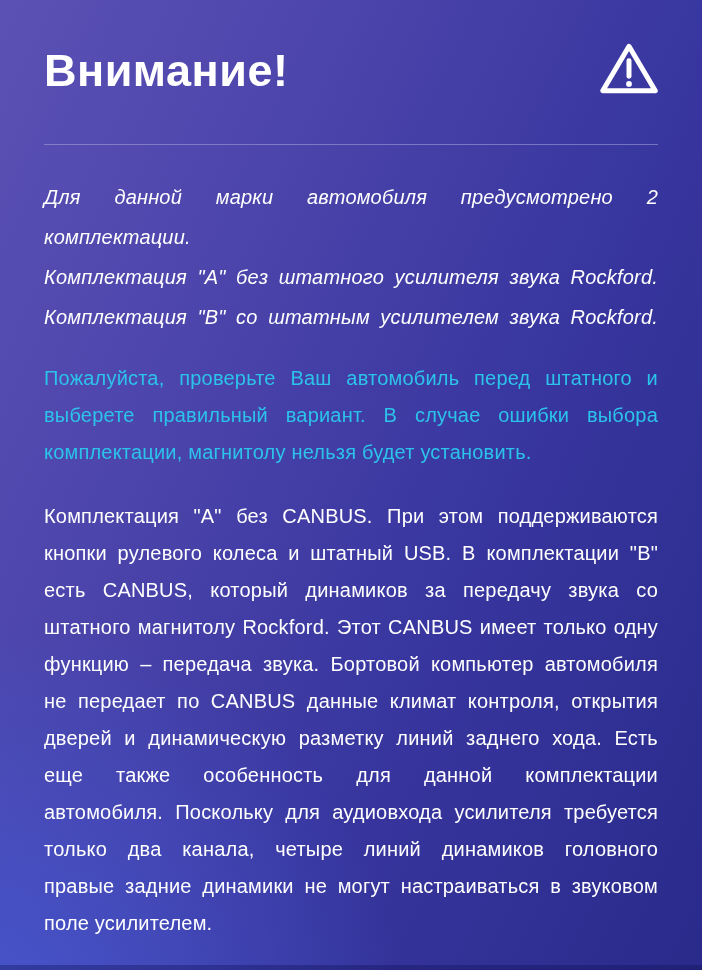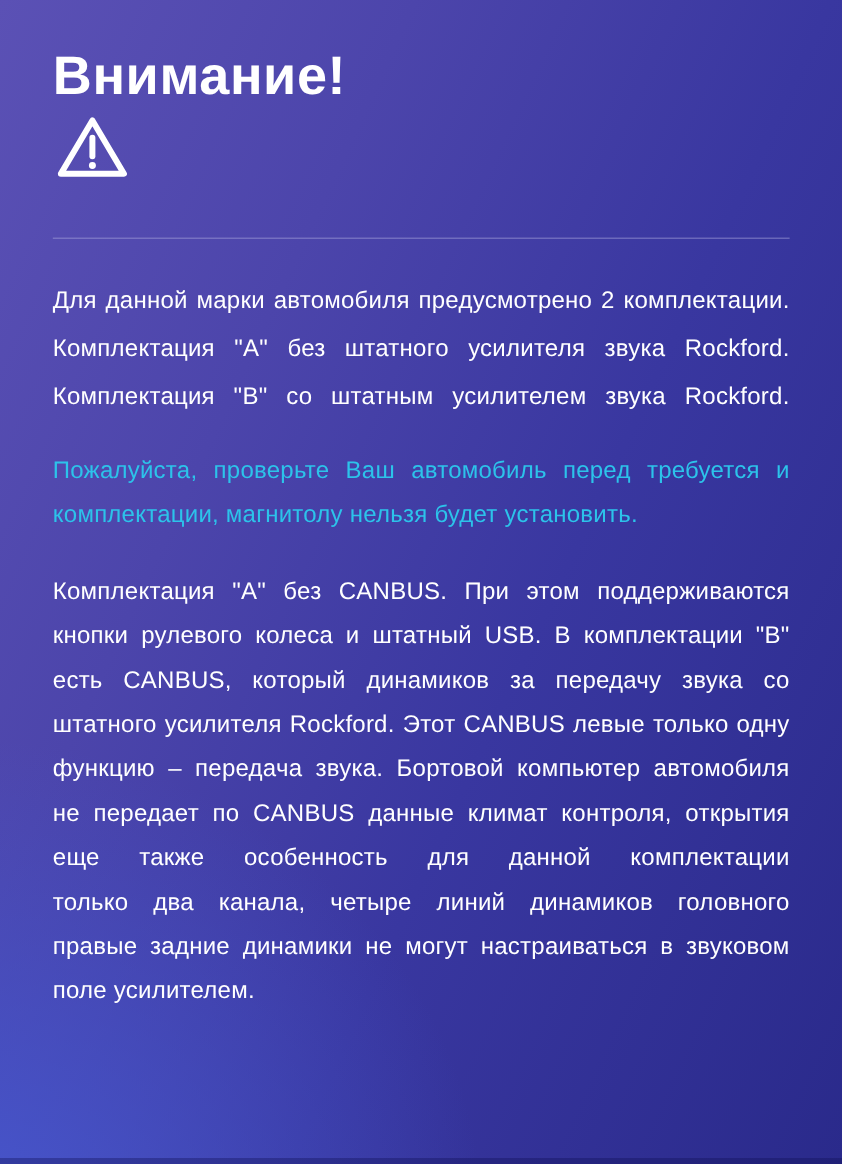--- a/index.html
+++ b/index.html
@@ -22,23 +22,22 @@
     content: "";
     position: absolute;
     left: 0; right: 0; bottom: 0;
     height: 5px;
     background: rgba(14, 14, 82, 0.35);
     pointer-events: none;
   }
   .header {
     display: flex;
     justify-content: space-between;
-    align-items: flex-start;
+    align-items: flex-end;
     padding: 36px 40px 0 44px;
-    flex-direction: column;
   }
   .title {
     margin: 0;
     font-size: 45px;
     line-height: 54px;
     font-weight: 700;
     letter-spacing: 0.5px;
     color: var(--text, #ffffff);
   }
   .warn-icon {
@@ -55,21 +54,21 @@
   .content {
     padding: 0 44px;
   }
   .para {
     margin: 0;
     font-size: 20px;
     line-height: 37px;
     font-weight: 400;
     letter-spacing: 0.2px;
   }
-  .para-1 { margin-top: 32px; line-height: 40px; }
+  .para-1 { margin-top: 32px; line-height: 40px; font-style: italic; }
   .para-2 { margin-top: 23px; color: var(--accent, #2cc3ea); }
   .para-3 { margin-top: 27px; }
   .line {
     text-align: justify;
     text-align-last: justify;
   }
   .line-last {
     text-align: left;
     text-align-last: left;
   }
@@ -92,30 +91,33 @@
 
   <hr class="divider">
 
   <main class="content">
     <section class="para para-1">
         <div class="line">Для данной марки автомобиля предусмотрено 2 комплектации.</div>
         <div class="line">Комплектация "А" без штатного усилителя звука Rockford.</div>
         <div class="line">Комплектация "В" со штатным усилителем звука Rockford.</div>
       </section>
     <section class="para para-2">
-        <div class="line">Пожалуйста, проверьте Ваш автомобиль перед требуется и</div>
+        <div class="line">Пожалуйста, проверьте Ваш автомобиль перед штатного и</div>
+        <div class="line">выберете правильный вариант. В случае ошибки выбора</div>
         <div class="line line-last">комплектации, магнитолу нельзя будет установить.</div>
       </section>
     <section class="para para-3">
         <div class="line">Комплектация "А" без CANBUS. При этом поддерживаются</div>
         <div class="line">кнопки рулевого колеса и штатный USB. В комплектации "В"</div>
         <div class="line">есть CANBUS, который динамиков за передачу звука со</div>
-        <div class="line">штатного усилителя Rockford. Этот CANBUS левые только одну</div>
+        <div class="line">штатного магнитолу Rockford. Этот CANBUS имеет только одну</div>
         <div class="line">функцию – передача звука. Бортовой компьютер автомобиля</div>
         <div class="line">не передает по CANBUS данные климат контроля, открытия</div>
+        <div class="line">дверей и динамическую разметку линий заднего хода. Есть</div>
         <div class="line">еще также особенность для данной комплектации</div>
+        <div class="line">автомобиля. Поскольку для аудиовхода усилителя требуется</div>
         <div class="line">только два канала, четыре линий динамиков головного</div>
         <div class="line">правые задние динамики не могут настраиваться в звуковом</div>
         <div class="line line-last">поле усилителем.</div>
       </section>
   </main>
 
 </div>
 
 </body></html>

